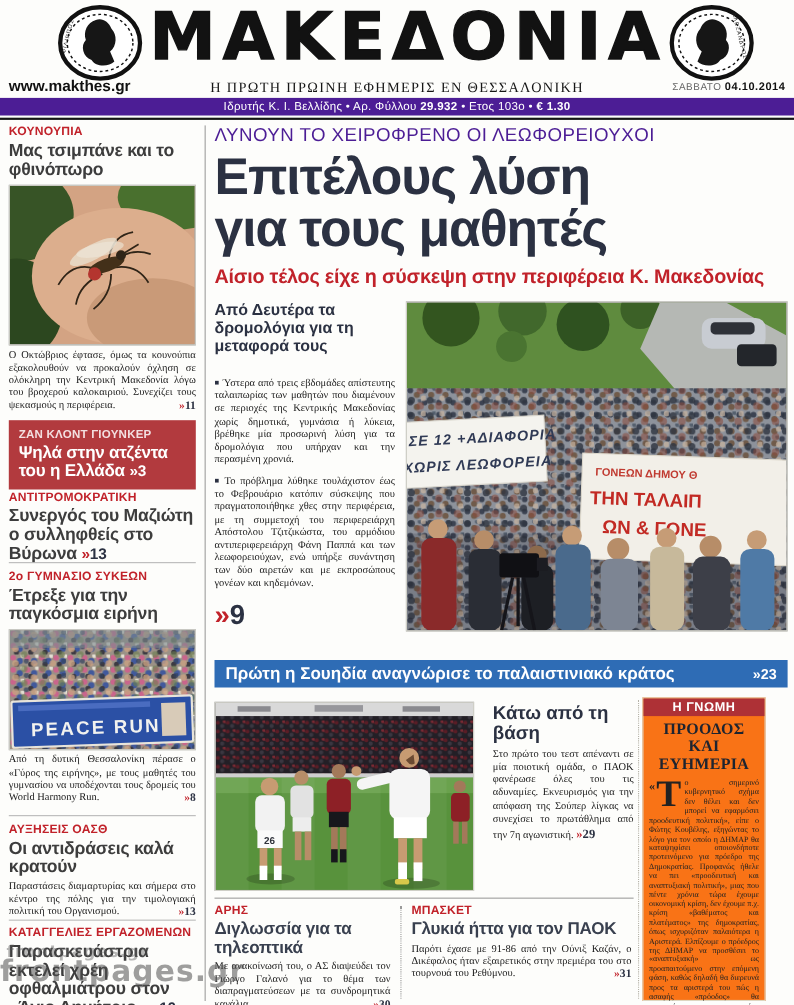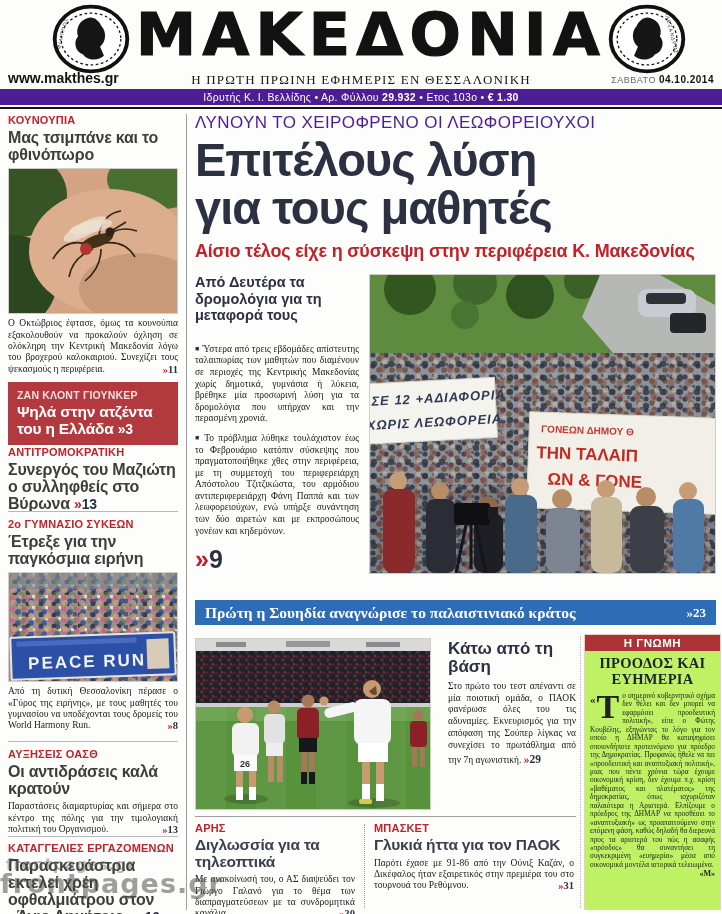--- a/index.html
+++ b/index.html
@@ -59,41 +59,41 @@
   .lead-deck { font-size:14.5px; font-weight:bold; color:#2b3142; line-height:1.15; margin-bottom:20px; }
   .lead-p { font-family:"Liberation Serif","DejaVu Serif",serif; font-size:9.5px; line-height:1.22;
     text-align:justify; color:#191919; margin-bottom:8px; }
   .blt { color:#2b3142; font-size:7px; vertical-align:1px; margin-right:3px; }
   .bigref { font-size:25px; font-weight:bold; margin-top:2px; }
   .bigref .chev { color:#c1222a; } .bigref .num { color:#2b3142; }
   .lead-photo { position:absolute; right:0; top:0; width:347px; height:300px; }
 
   
   .strip { position:absolute; left:195px; top:600px; width:521px; height:25px; background:#2e6cb5;
-    color:#fff; font-weight:bold; font-size:15.5px; line-height:25px; padding:0 10px;font-family:Liberation Serif, serif; }
+    color:#fff; font-weight:bold; font-size:15.5px; line-height:25px; padding:0 10px; }
   .strip-ref { float:right; font-size:13px; }
   .strip-ref b { color:#fff; }
 
   
   .fb-photo { position:absolute; left:195px; top:638px; width:236px; height:172px; }
   .midcol { position:absolute; left:448px; top:640px; width:128px; }
   .midcol h3 { font-size:17px; font-weight:bold; color:#2b3142; line-height:1.05; margin-bottom:5px; }
   .midcol p { font-family:"Liberation Serif","DejaVu Serif",serif; font-size:9.5px; line-height:1.25;
     text-align:justify; color:#191919; }
   .midcol .pref { font-size:11.5px; }
   .hrule { position:absolute; left:195px; top:816px; width:381px; height:1px; background:#9d9d9d; }
   .vdot1 { position:absolute; left:364px; top:824px; height:84px; width:0; border-left:1px dotted #9a9a9a; }
   .vdot2 { position:absolute; left:580px; top:636px; height:272px; width:0; border-left:1px dotted #b5b2a8; }
   .botstory { position:absolute; top:822px; }
   .aris { left:195px; width:160px; } .basket { left:374px; width:200px; }
   .botstory .sb-title { color:#39404f; font-size:15.5px; }
 
   
-  .opinion { position:absolute; left:584px; top:634px; width:137px; height:276px;
-    background:#bef264; border:1px solid #ded6c0; }
+  .opinion { position:absolute; left:584px; top:634px; width:112px; height:276px;
+    background:#f97316; border:1px solid #ded6c0; }
   .op-head { background:#ae3136; color:#fff; text-align:center; font-size:11.5px; font-weight:bold;
     letter-spacing:.5px; padding:2px 0; }
   .op-title { font-family:"Liberation Serif",serif; font-weight:bold; font-size:14.5px; line-height:1.1;
     text-align:center; color:#1d2430; margin:5px 2px 4px; letter-spacing:.3px; }
   .op-body { font-family:"Liberation Serif","DejaVu Serif",serif; font-size:7.3px; line-height:1.16;
     text-align:justify; color:#222; padding:0 5px; overflow:hidden; max-height:212px; }
   .op-oq { float:left; font-size:11px; font-weight:bold; margin:1px 1px 0 0; }
   .op-drop { float:left; font-size:34px; line-height:27px; font-weight:bold;
     font-family:"Liberation Serif",serif; margin:1px 3px 0 0; }
   .op-sig { float:right; font-weight:bold; font-size:8px; }

